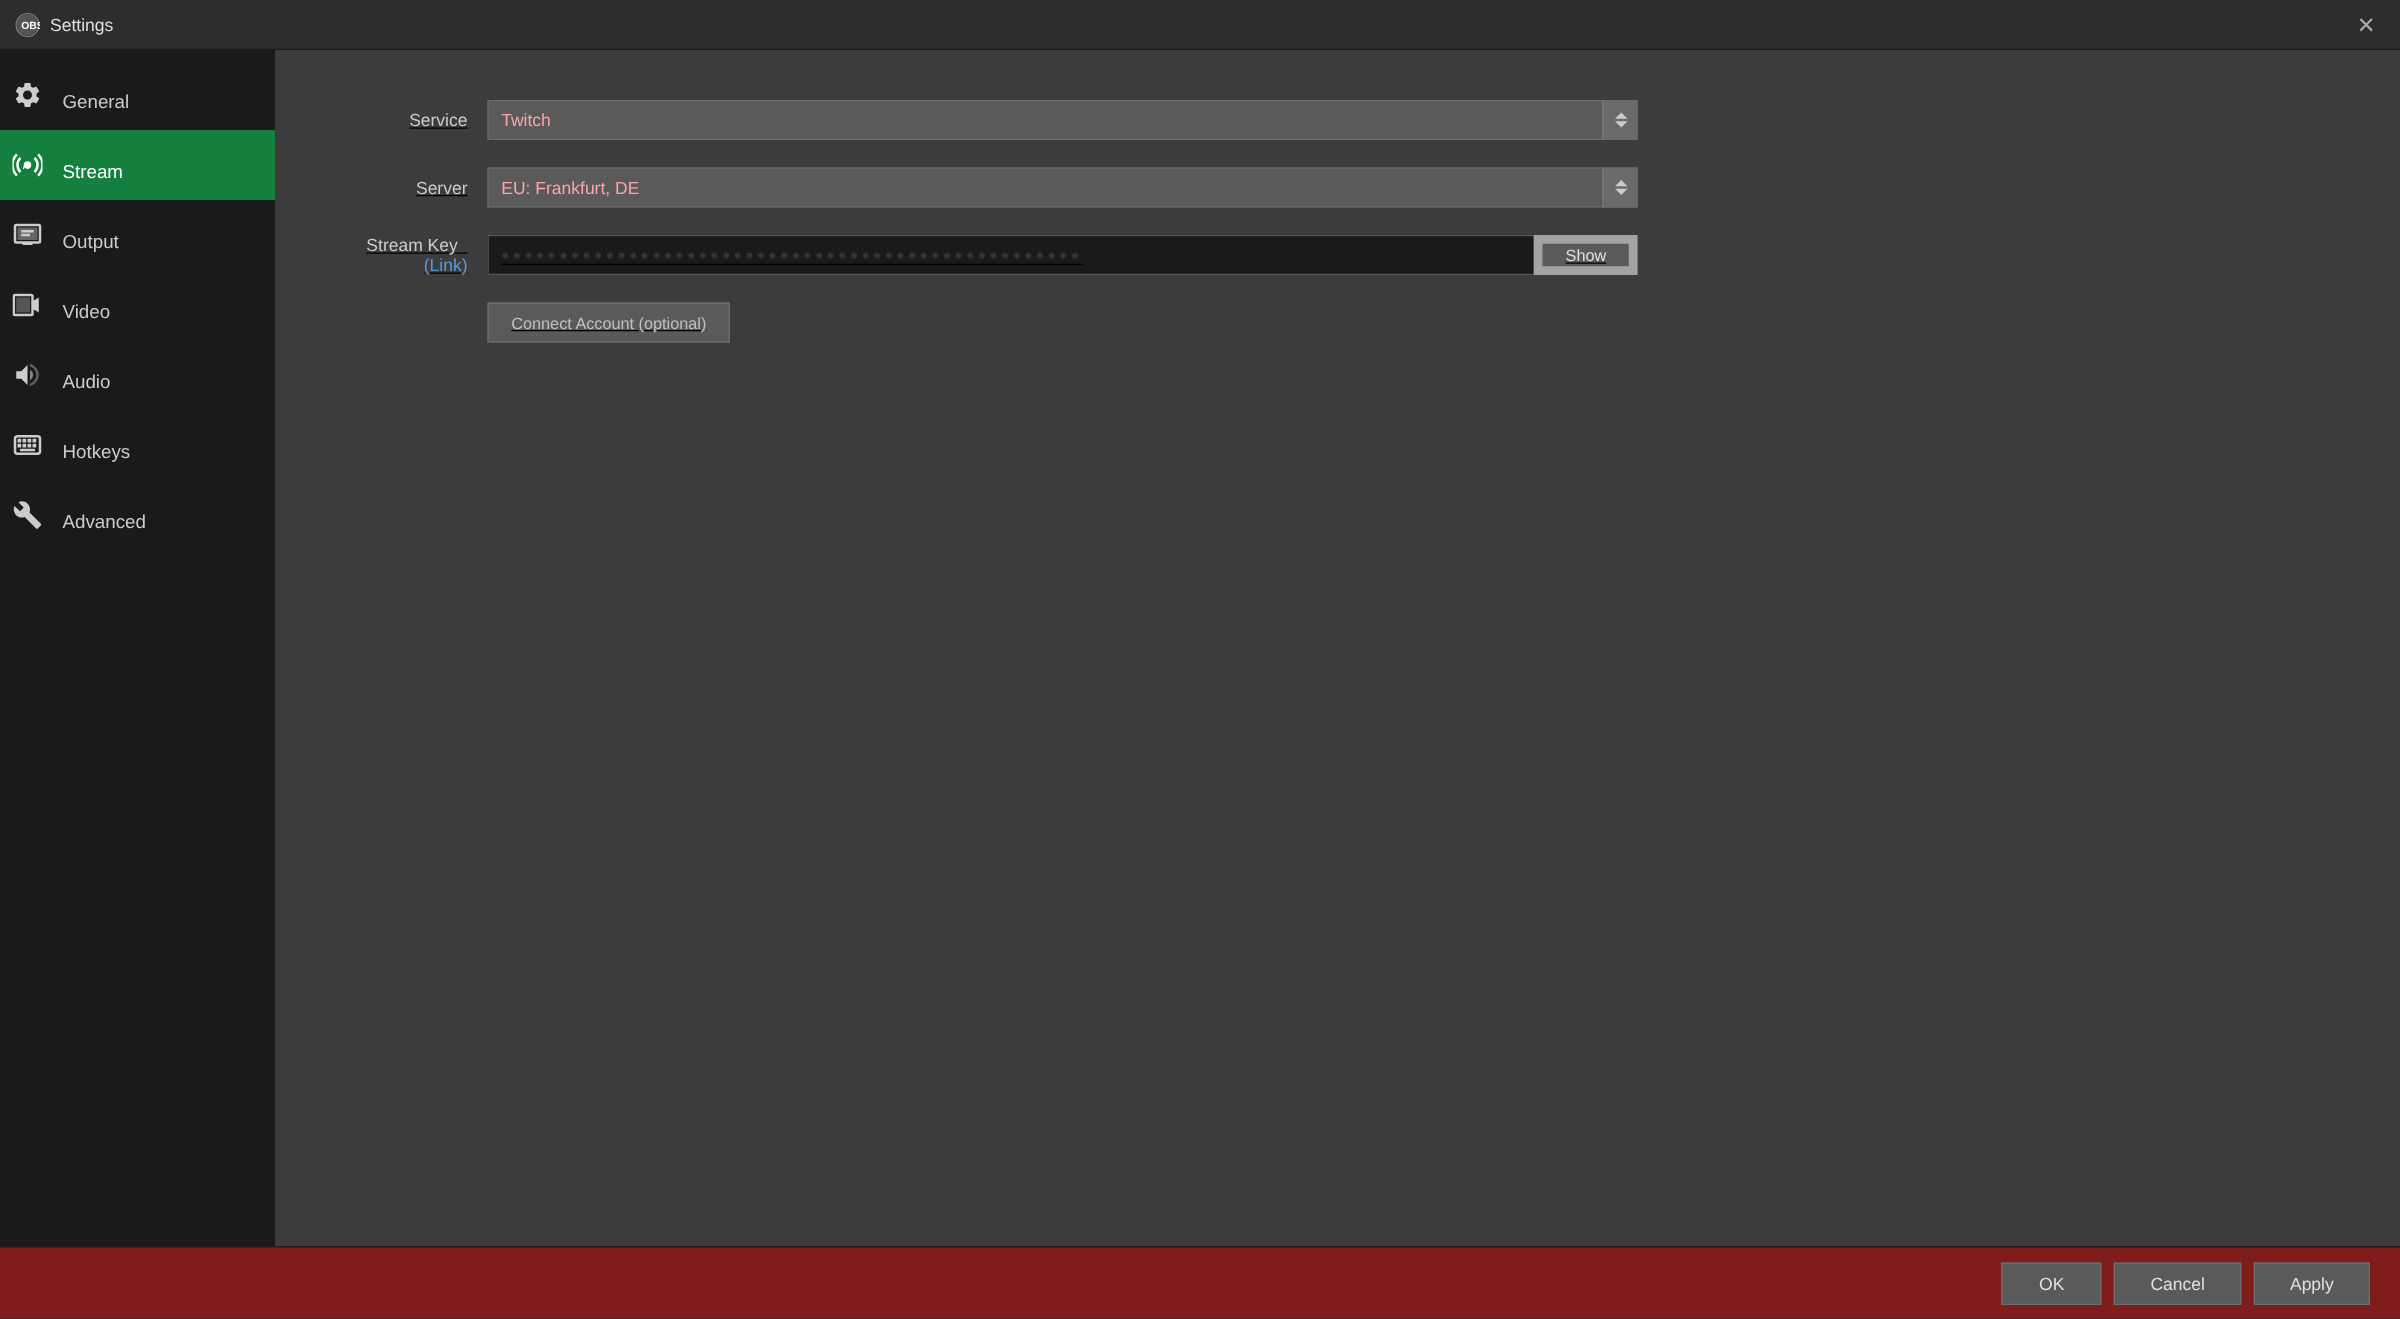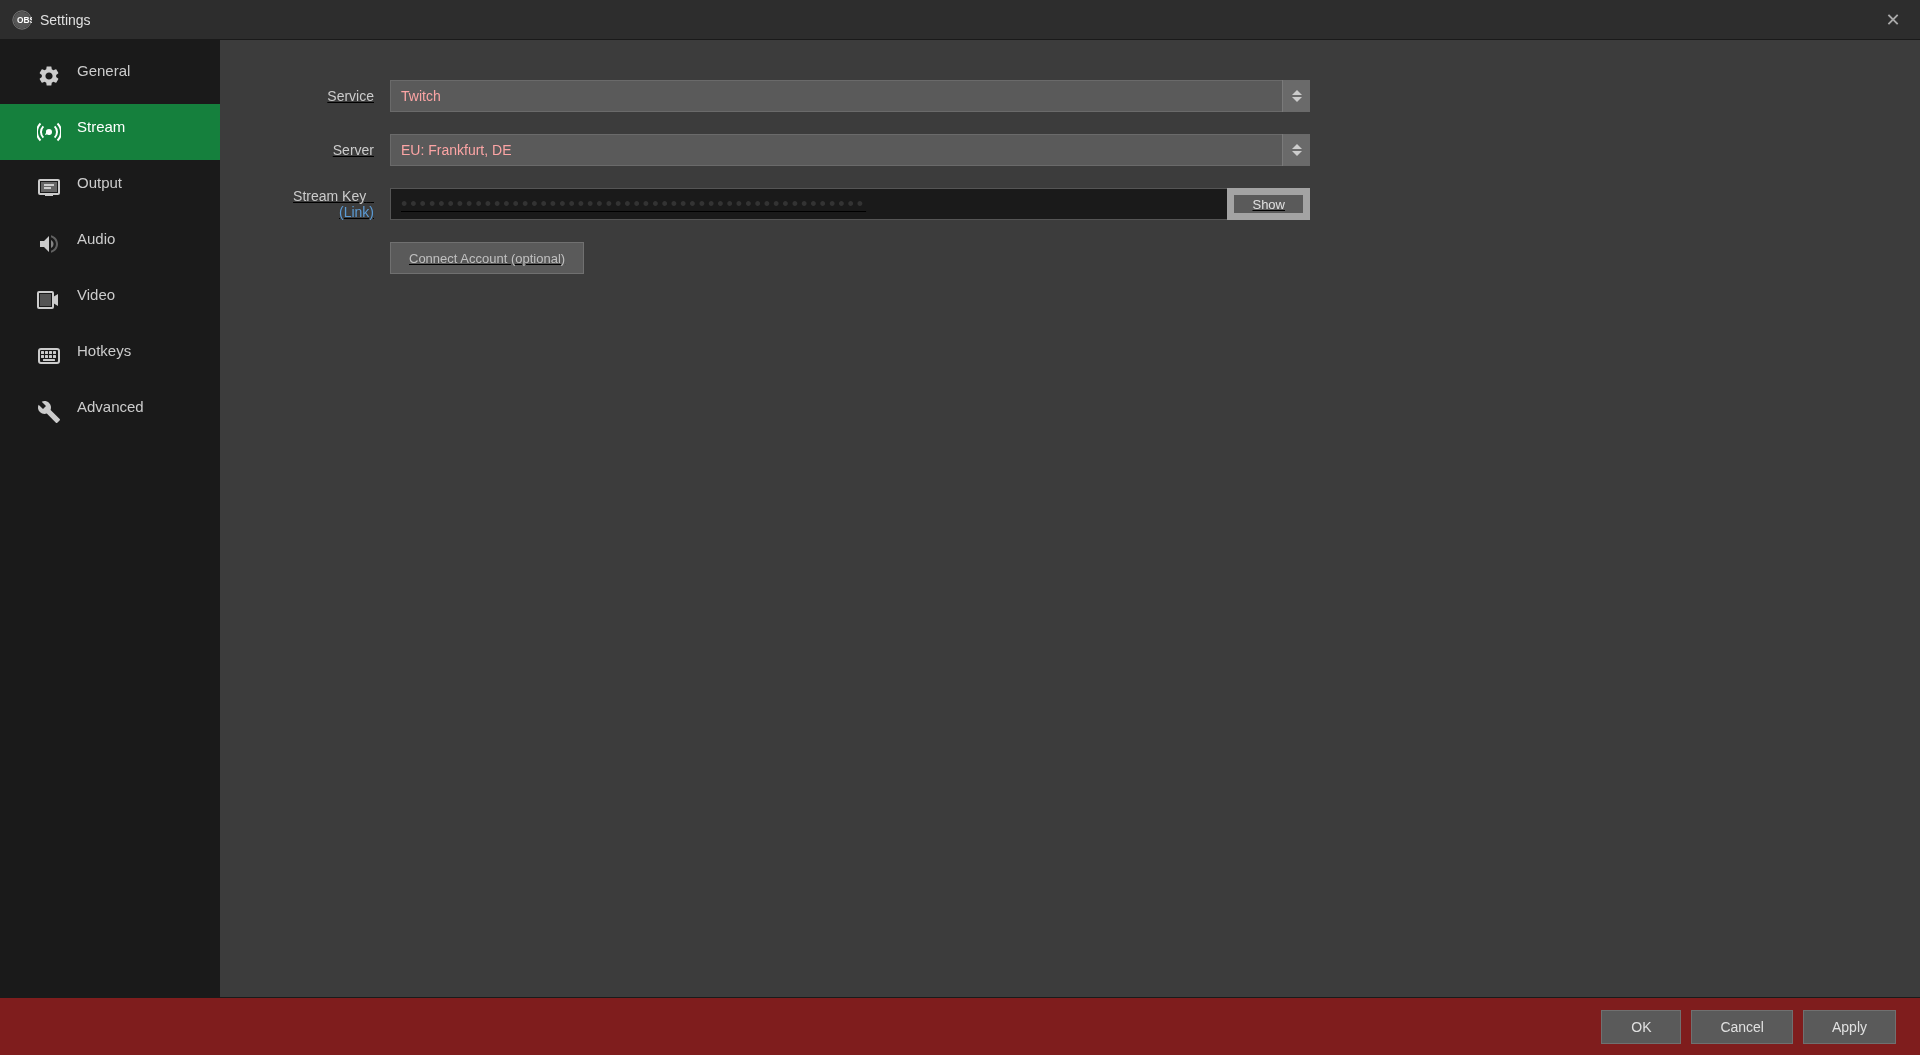--- a/index.html
+++ b/index.html
@@ -56,23 +56,23 @@
 
     
     .sidebar {
       width: 220px;
       background: #1a1a1a;
       flex-shrink: 0;
       padding-top: 8px;
     }
     .sidebar-item {
       display: flex;
-      align-items: flex-start;
+      align-items: flex-end;
       gap: 14px;
-      padding: 14px 35px;
+      padding: 14px 8px;
       color: #cccccc;
       font-size: 15px;
       cursor: pointer;
       user-select: none;
     }
     .sidebar-item.active {
       background: #15803d;
       color: #ffffff;
     }
     .sidebar-icon {
@@ -283,37 +283,37 @@
             <rect x="7" y="11" width="7" height="2" fill="currentColor"></rect>
             <rect x="8" y="18" width="8" height="2" fill="currentColor"></rect>
           </svg>
       </div>
       <span>Output</span>
     </div>
 
     <div class="sidebar-item">
       <div class="sidebar-icon">
         <svg viewBox="0 0 24 24">
+            <rect x="1" y="4" width="15" height="16" rx="1" stroke="currentColor" stroke-width="2" fill="none"></rect>
+            <rect x="3" y="6" width="11" height="12" fill="#555"></rect>
+            <path d="M16 9l5-3v12l-5-3V9z" fill="currentColor"></path>
+          </svg>
+      </div>
+      <span>Video</span>
+    </div>
+
+    <div class="sidebar-item">
+      <div class="sidebar-icon">
+        <svg viewBox="0 0 24 24">
           <path d="M3 9v6h4l5 5V4L7 9H3z" fill="currentColor"></path>
           <path d="M16.5 12c0-1.77-1.02-3.29-2.5-4.03v8.05c1.48-.73 2.5-2.25 2.5-4.02z" fill="currentColor" opacity="0.6"></path>
           <path d="M14 3.23v2.06c2.89.86 5 3.54 5 6.71s-2.11 5.85-5 6.71v2.06c4.01-.91 7-4.49 7-8.77s-2.99-7.86-7-8.77z" fill="currentColor" opacity="0.4"></path>
         </svg>
       </div>
       <span>Audio</span>
-    </div>
-
-    <div class="sidebar-item">
-      <div class="sidebar-icon">
-        <svg viewBox="0 0 24 24">
-            <rect x="1" y="4" width="15" height="16" rx="1" stroke="currentColor" stroke-width="2" fill="none"></rect>
-            <rect x="3" y="6" width="11" height="12" fill="#555"></rect>
-            <path d="M16 9l5-3v12l-5-3V9z" fill="currentColor"></path>
-          </svg>
-      </div>
-      <span>Video</span>
     </div>
 
     <div class="sidebar-item">
       <div class="sidebar-icon">
         <svg viewBox="0 0 24 24">
           <rect x="2" y="5" width="20" height="14" rx="2" stroke="currentColor" stroke-width="2" fill="none"></rect>
           <rect x="4" y="7" width="3" height="3" rx="0.5" fill="currentColor"></rect>
           <rect x="8" y="7" width="3" height="3" rx="0.5" fill="currentColor"></rect>
           <rect x="12" y="7" width="3" height="3" rx="0.5" fill="currentColor"></rect>
           <rect x="16" y="7" width="3" height="3" rx="0.5" fill="currentColor"></rect>

